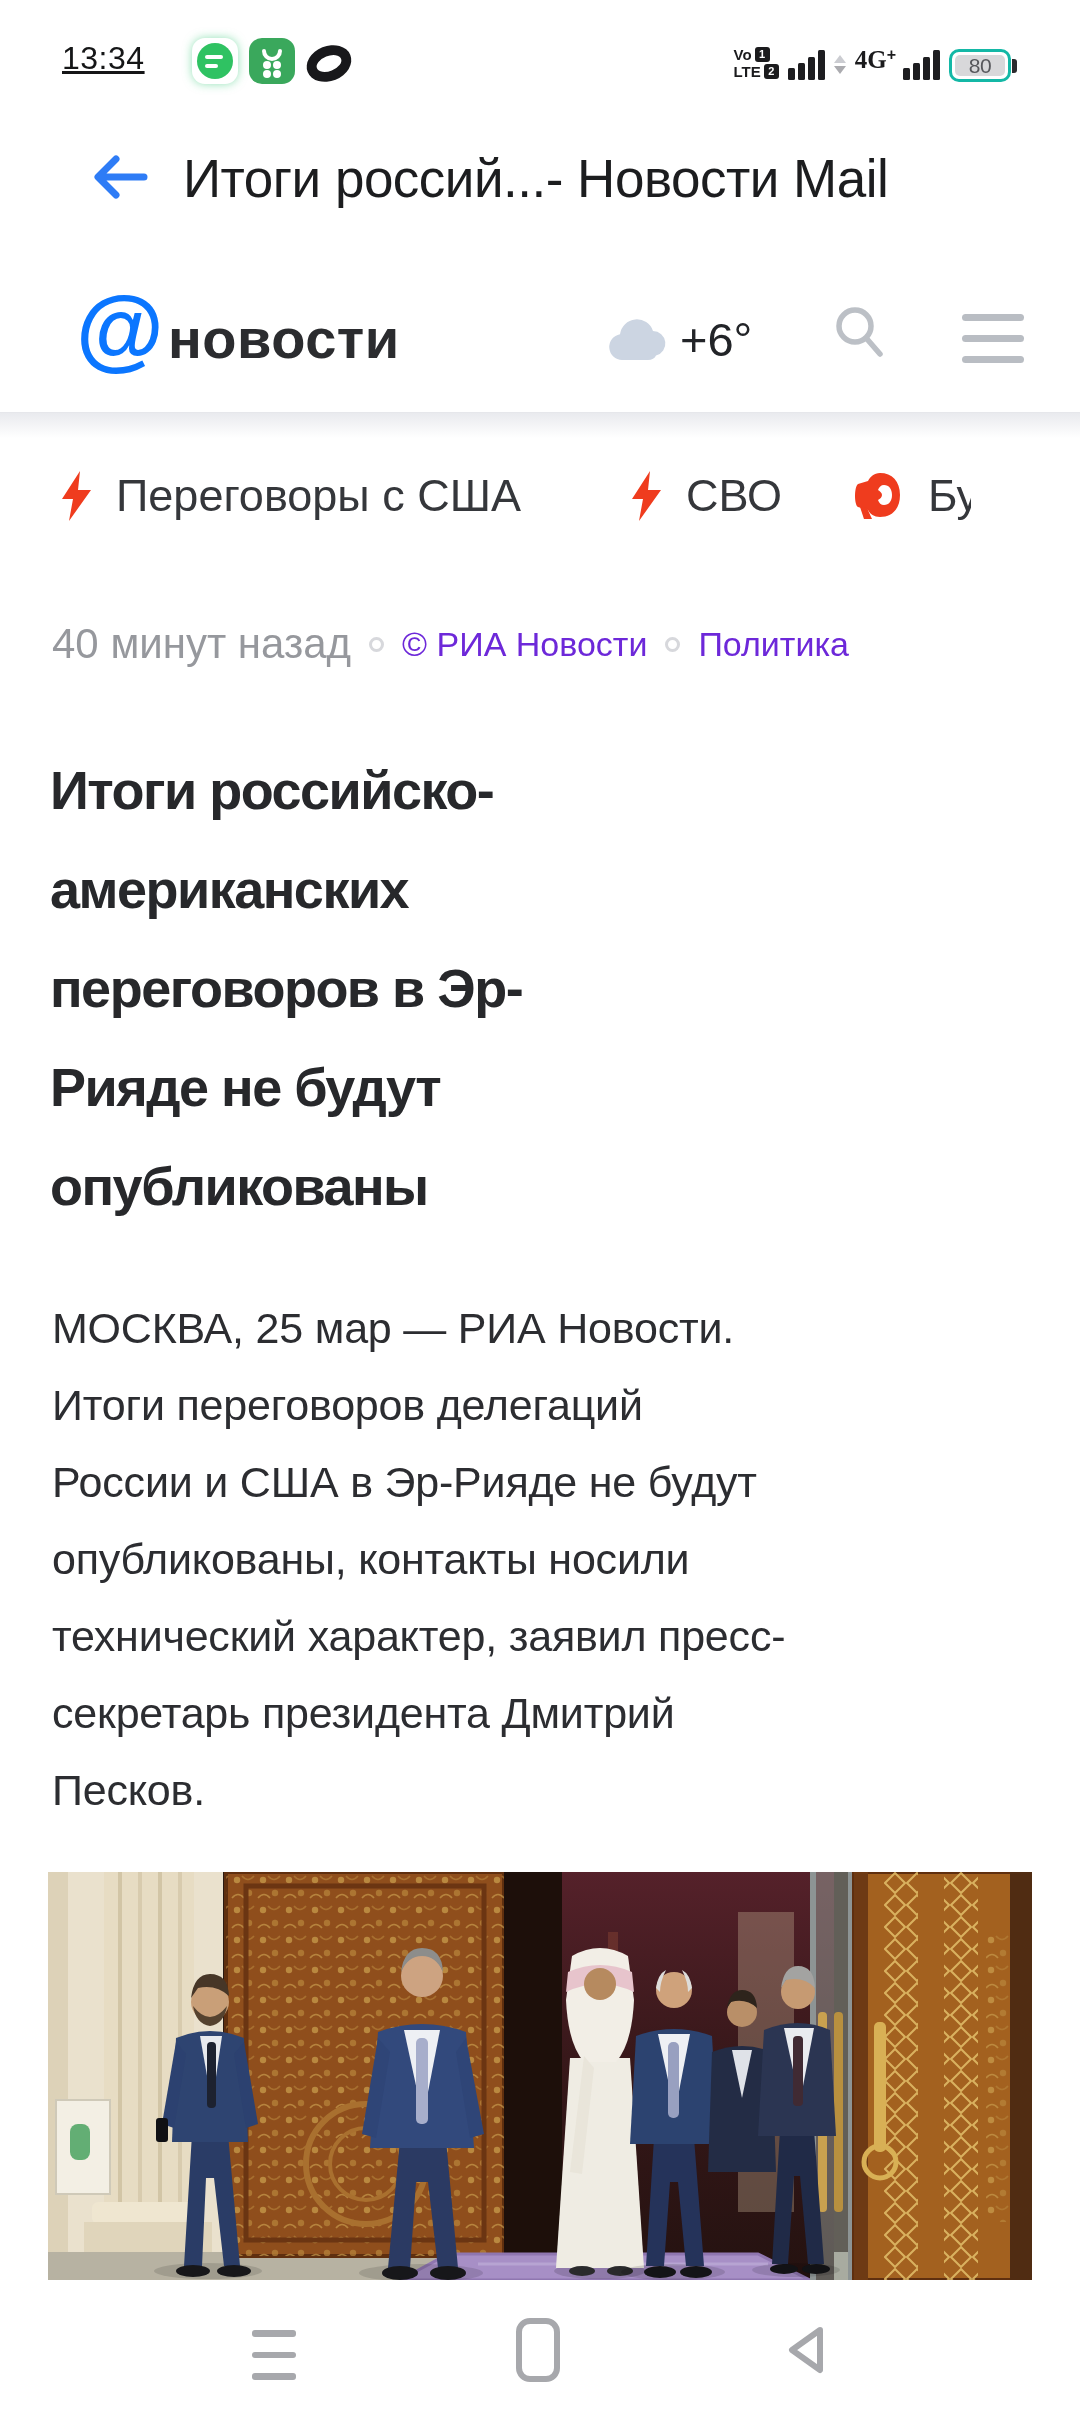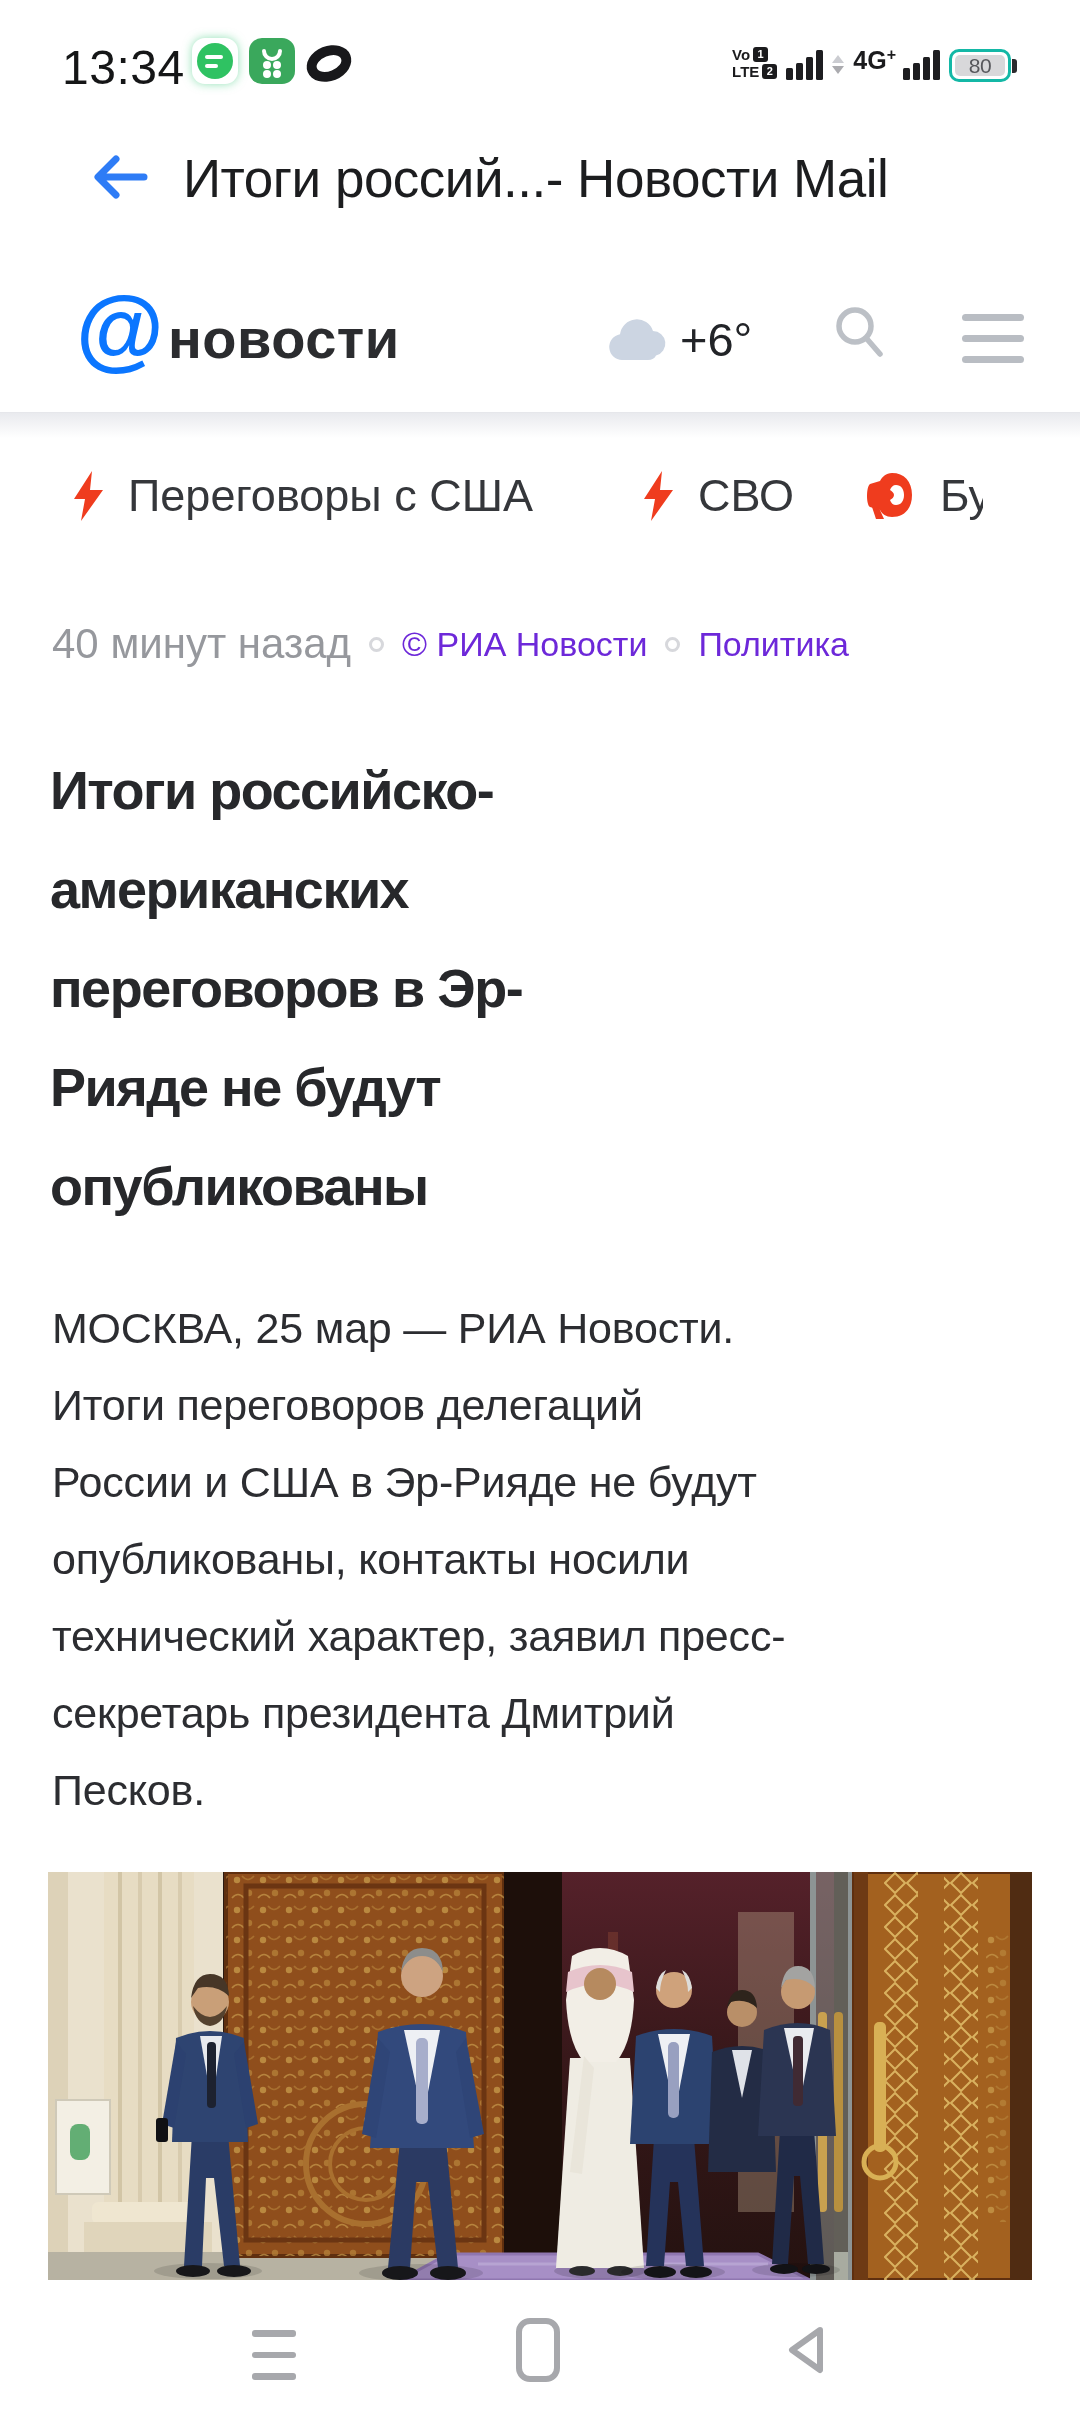--- a/index.html
+++ b/index.html
@@ -2,60 +2,60 @@
 <html><head>
 <meta charset="utf-8">
 <style>
   * { margin:0; padding:0; box-sizing:border-box; }
   html,body { background:#ffffff; }
   .screen {
     position:relative; width:1080px; height:2412px; background:#ffffff;
     overflow:hidden; font-family:"Liberation Sans","DejaVu Sans",sans-serif;
   }
   
-  .sb-time { position:absolute; left:62px; top:40px; font-size:48px; font-weight:500; color:#151617; letter-spacing:.5px; }
+  .sb-time { position:absolute; left:62px; top:40px; font-size:32px; font-weight:500; color:#151617; letter-spacing:.5px;text-decoration:underline; }
   .sb-left-icons { position:absolute; left:192px; top:38px; display:flex; gap:11px; align-items:center; }
   .tile-msg { width:46px; height:46px; border-radius:13px; background:#ffffff; box-shadow:0 0 10px rgba(54,200,120,.55); display:flex; align-items:center; justify-content:center; }
   .bubble { width:36px; height:36px; border-radius:50%; background:#2fc262; position:relative; }
   .bubble:before { content:""; position:absolute; left:8px; top:12px; width:18px; height:4px; border-radius:2px; background:#fff; }
   .bubble:after  { content:""; position:absolute; left:8px; top:21px; width:13px; height:4px; border-radius:2px; background:#fff; }
   .tile-market { width:46px; height:46px; border-radius:13px; background:#3aa85c; display:flex; align-items:center; justify-content:center; }
   .oval-ring { width:46px; height:35px; border:10px solid #18181b; border-radius:50%; transform:rotate(-22deg); margin-top:4px; }
   .sb-right { position:absolute; right:62px; top:36px; display:flex; align-items:flex-end; gap:9px; height:50px; }
   .volte { display:flex; flex-direction:column; justify-content:center; gap:2px; margin-bottom:7px; }
   .volte-row { display:flex; align-items:center; gap:3px; font-size:15px; font-weight:700; color:#1b1b1d; line-height:15px; }
   .sim-box { width:15px; height:15px; border-radius:3px; background:#1b1b1d; color:#fff; font-size:11px; font-weight:700; display:flex; align-items:center; justify-content:center; }
   .bars { display:flex; align-items:flex-end; gap:3px; margin-bottom:6px; }
   .bars i { display:block; width:7px; border-radius:1.5px; background:#1d1d20; }
   .b1{height:12px}.b2{height:17px}.b3{height:23px}.b4{height:30px}
   .updown { display:flex; flex-direction:column; gap:3px; margin-bottom:12px; }
   .arr-up { width:0; height:0; border-left:6px solid transparent; border-right:6px solid transparent; border-bottom:8px solid #cbccd1; }
   .arr-dn { width:0; height:0; border-left:6px solid transparent; border-right:6px solid transparent; border-top:8px solid #ababaf; }
   .net { display:flex; align-items:flex-start; margin-bottom:14px; margin-right:-2px; }
-  .net-label { font-size:25px; font-weight:700; color:#1b1b1d; line-height:24px; }
+  .net-label { font-size:25px; font-weight:700; color:#1b1b1d; line-height:24px;font-family:Liberation Serif, serif; }
   .net-plus { font-size:16px; font-weight:700; color:#1b1b1d; line-height:14px; }
   .battery { position:relative; width:62px; height:33px; border:3px solid #14b8a6; border-radius:10px; margin-bottom:4px; margin-right:7px; display:flex; align-items:center; justify-content:center; }
   .battery-fill { position:absolute; inset:3px; background:#d8d8da; border-radius:5px; }
   .battery-num { position:relative; font-size:21px; color:#57585c; letter-spacing:-.5px; }
   .battery:after { content:""; position:absolute; right:-9px; top:7px; width:5px; height:14px; background:#2b2b2e; border-radius:0 3px 3px 0; }
   
   .back-btn { position:absolute; left:90px; top:148px; width:62px; height:58px; }
   .browser-title { position:absolute; left:183px; top:148px; font-size:53px; color:#1c1d1f; white-space:nowrap; letter-spacing:-.5px; }
   
   .at-logo { position:absolute; left:76px; top:286px; font-size:90px; font-weight:700; color:#0b76ff; line-height:86px; }
   .logo-text { position:absolute; left:168px; top:306px; font-size:56px; font-weight:700; color:#2b2c2f; letter-spacing:.5px; }
   .cloud-ic { position:absolute; left:602px; top:314px; }
   .temp { position:absolute; left:680px; top:312px; font-size:47px; color:#222428; }
   .search-ic { position:absolute; left:832px; top:304px; }
   .menu-ic { position:absolute; left:962px; top:314px; width:62px; display:flex; flex-direction:column; gap:14px; }
   .menu-ic i { display:block; height:7px; border-radius:4px; background:#b9bdc3; }
   .header-shadow { position:absolute; left:0; top:412px; width:1080px; height:26px;
     background:linear-gradient(#e9eaee, rgba(255,255,255,0)); border-top:1px solid #e6e7eb; }
   
-  .topics { position:absolute; left:12px; top:450px; width:971px; height:92px; overflow:hidden; }
+  .topics { position:absolute; left:0; top:450px; width:971px; height:92px; overflow:hidden; }
   .topic { position:absolute; top:0; height:92px; display:flex; align-items:center; gap:22px; }
   .topic-label { font-size:45px; color:#35373b; white-space:nowrap; }
   .t1{left:58px}.t2{left:628px}.t3{left:850px}
   
   .meta { position:absolute; left:52px; top:616px; display:flex; align-items:center; gap:18px; height:56px; }
   .meta-text { font-size:42px; color:#96989d; }
   .meta-link { font-size:34px; color:#6d28d9; text-underline-offset:8px; text-decoration-thickness:2.5px; cursor:pointer; }
   .dot-sep { width:15px; height:15px; border:3.5px solid #d7d8dc; border-radius:50%; }
   
   .headline { position:absolute; left:50px; top:741px; width:992px; font-size:54px; font-weight:700;

